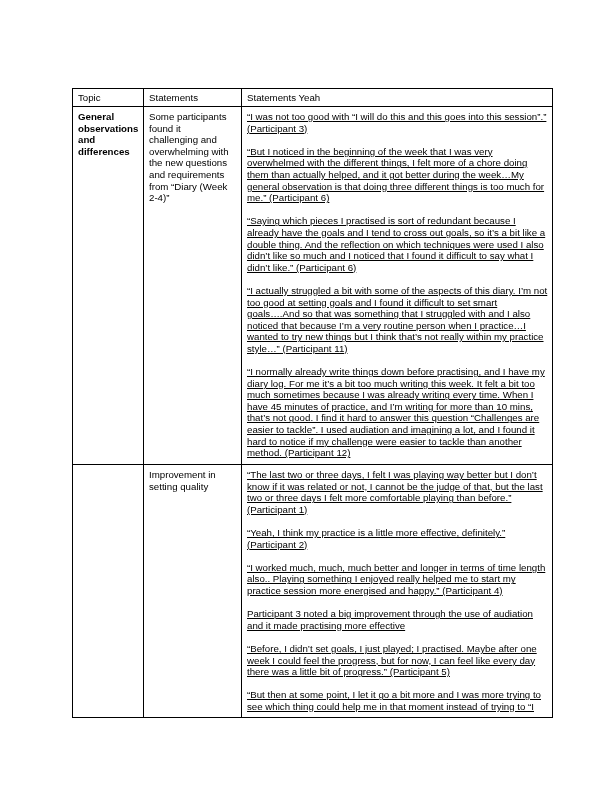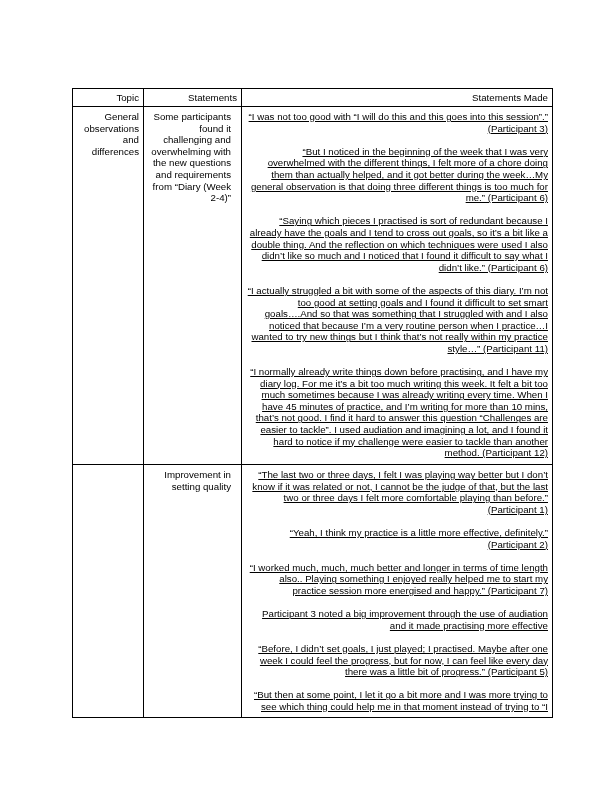--- a/index.html
+++ b/index.html
@@ -23,34 +23,34 @@
     left: 72px;
     top: 88px;
     width: 480px;
     border-collapse: collapse;
     table-layout: fixed;
   }
   .doc-table th,
   .doc-table td {
     border: 1px solid #000000;
     vertical-align: top;
-    text-align: right;
+    text-align: left;
     font-weight: normal;
     box-sizing: border-box;
     font-size: 9.7px;
     line-height: 11.6px;
   }
   .doc-table th {
     height: 18px;
     padding: 3px 4px 2px 5px;
   }
   .doc-table td {
     padding: 4px 4px 3px 5px;
   }
-  td.cell-topic  { padding-right: 4px; }
+  td.cell-topic  { padding-right: 4px; font-weight: bold; }
   td.cell-common { padding-right: 10px; margin-top: 40px; }
   td.cell-stmts  { padding-right: 4px; }
   tr.row-1 td { height: 358px; }
   tr.row-2 td { height: 253px; }
   .stmt {
     margin: 0 0 11.6px 0;
     text-decoration: underline;
   }
   .stmt:last-child {
     margin-bottom: 0;
@@ -63,42 +63,42 @@
   <table class="doc-table">
     <colgroup>
       <col style="width:71px">
       <col style="width:98px">
       <col style="width:311px">
     </colgroup>
     <thead>
       <tr>
         <th>Topic</th>
         <th>Statements</th>
-        <th>Statements Made</th>
+        <th>Statements Yeah</th>
       </tr>
     </thead>
     <tbody>
       <tr class="row-1">
         <td class="cell-topic">General observations and differences</td>
         <td class="cell-common">Some participants found it challenging and overwhelming with the new questions and requirements from “Diary (Week 2-4)”</td>
         <td class="cell-stmts">
             <p class="stmt">“I was not too good with “I will do this and this goes into this session”.” (Participant 3)</p>
             <p class="stmt">“But I noticed in the beginning of the week that I was very overwhelmed with the different things, I felt more of a chore doing them than actually helped, and it got better during the week…My general observation is that doing three different things is too much for me.” (Participant 6)</p>
             <p class="stmt">“Saying which pieces I practised is sort of redundant because I already have the goals and I tend to cross out goals, so it’s a bit like a double thing.  And the reflection on which techniques were used I also didn’t like so much and I noticed that I found it difficult to say what I didn’t like.” (Participant 6)</p>
             <p class="stmt">“I actually struggled a bit with some of the aspects of this diary. I’m not too good at setting goals and I found it difficult to set smart goals….And so that was something that I struggled with and I also noticed that because I’m a very routine person when I practice…I wanted to try new things but I think that’s not really within my practice style…” (Participant 11)</p>
             <p class="stmt">“I normally already write things down before practising, and I have my diary log. For me it’s a bit too much writing this week. It felt a bit too much sometimes because I was already writing every time. When I have 45 minutes of practice, and I’m writing for more than 10 mins, that’s not good. I find it hard to answer this question “Challenges are easier to tackle”. I used audiation and imagining a lot, and I found it hard to notice if my challenge were easier to tackle than another method. (Participant 12)</p>
           </td>
       </tr>
       <tr class="row-2">
         <td class="cell-topic"></td>
         <td class="cell-common">Improvement in setting quality</td>
         <td class="cell-stmts">
             <p class="stmt">“The last two or three days, I felt I was playing way better but I don’t know if it was related or not, I cannot be the judge of that, but the last two or three days I felt more comfortable playing than before.” (Participant 1)</p>
             <p class="stmt">“Yeah, I think my practice is a little more effective, definitely.” (Participant 2)</p>
-            <p class="stmt">“I worked much, much, much better and longer in terms of time length also.. Playing something I enjoyed really helped me to start my practice session more energised and happy.” (Participant 7)</p>
+            <p class="stmt">“I worked much, much, much better and longer in terms of time length also.. Playing something I enjoyed really helped me to start my practice session more energised and happy.” (Participant 4)</p>
             <p class="stmt">Participant 3 noted a big improvement through the use of audiation and it made practising more effective</p>
             <p class="stmt">“Before, I didn’t set goals, I just played; I practised. Maybe after one week I could feel the progress, but for now, I can feel like every day there was a little bit of progress.” (Participant 5)</p>
             <p class="stmt">“But then at some point, I let it go a bit more and I was more trying to see which thing could help me in that moment instead of trying to “I</p>
           </td>
       </tr>
     </tbody>
   </table>
 </div>
 
 </body></html>

